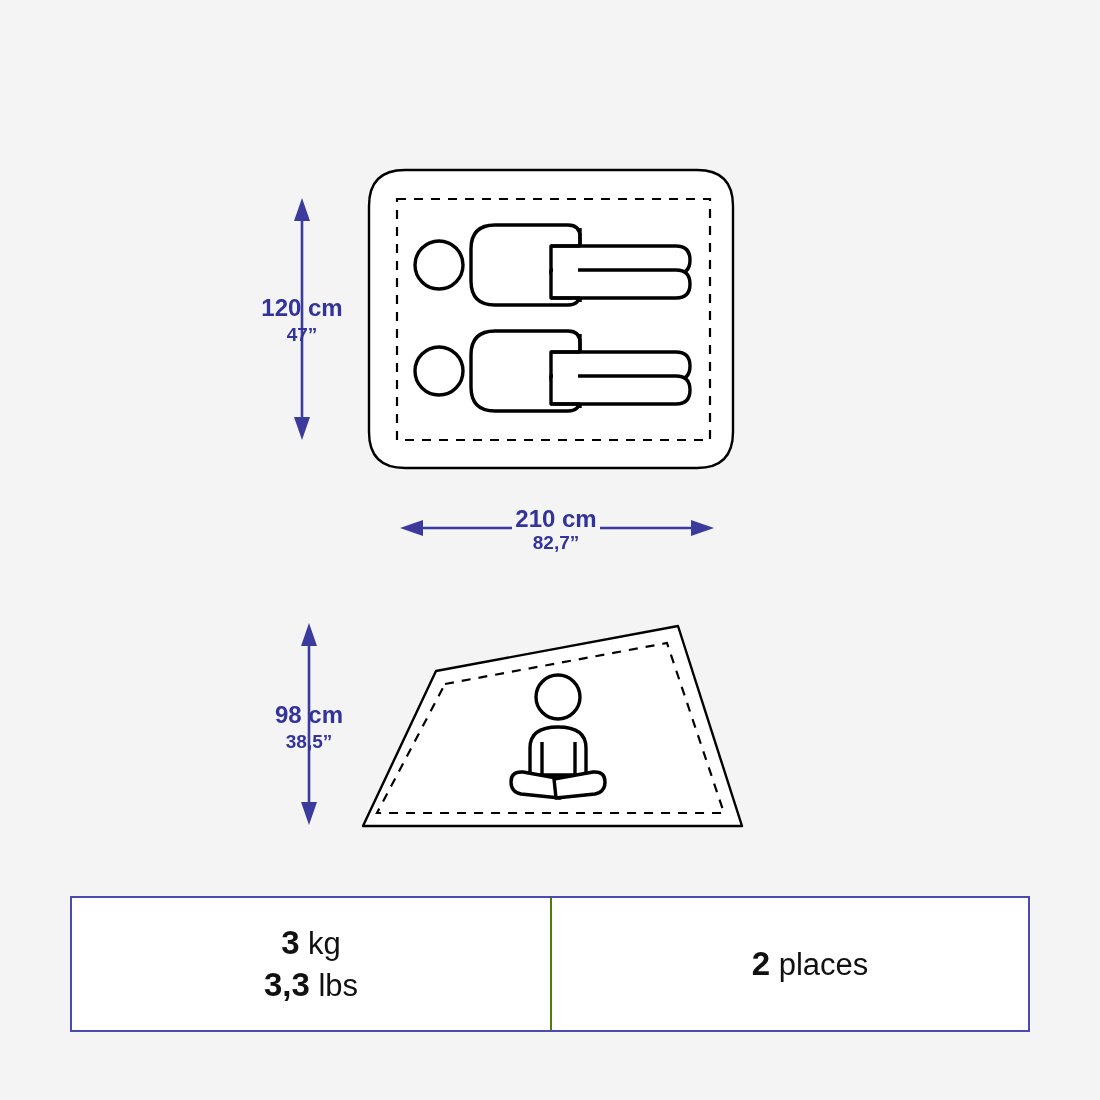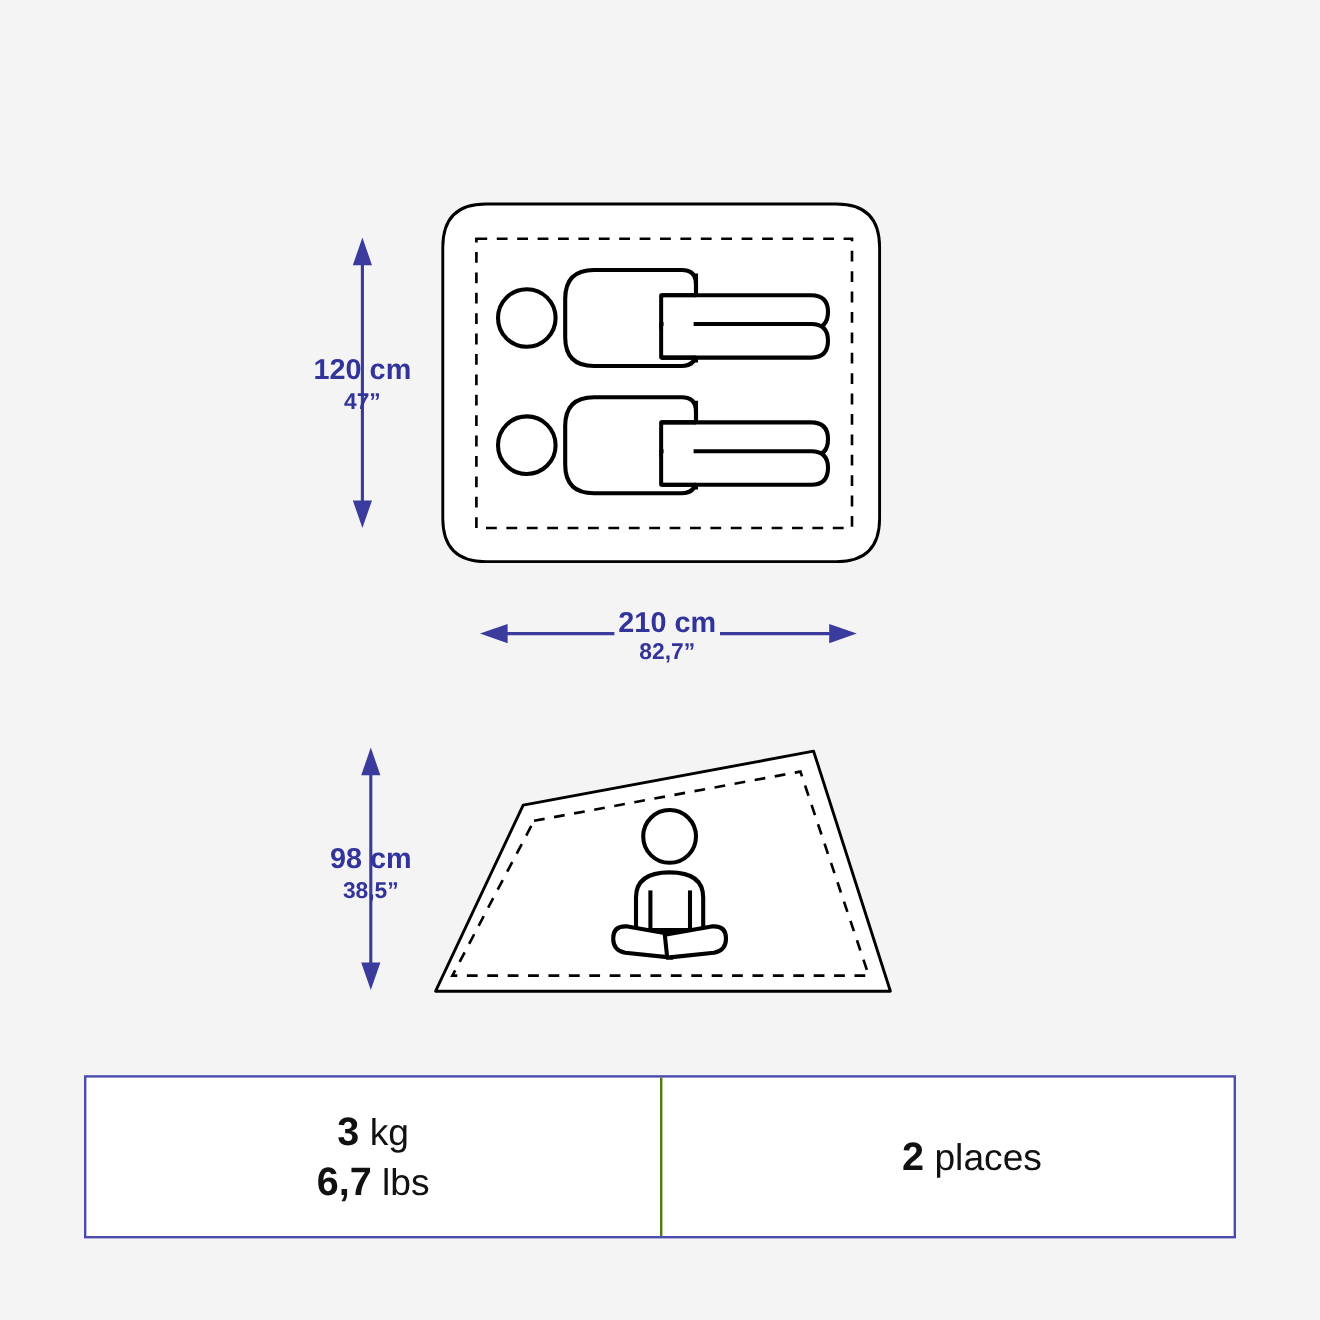--- a/index.html
+++ b/index.html
@@ -196,21 +196,21 @@
 
   
   <div class="spec-table">
 
     <div class="spec-cell">
       <div class="spec-line">
         <span class="spec-num">3</span>
         <span class="spec-unit">kg</span>
       </div>
       <div class="spec-line">
-        <span class="spec-num">6,7</span>
+        <span class="spec-num">3,3</span>
         <span class="spec-unit">lbs</span>
       </div>
     </div>
 
     <div class="spec-cell divider">
       <div class="spec-line">
         <span class="spec-num">2</span>
         <span class="spec-unit">places</span>
       </div>
     </div>

